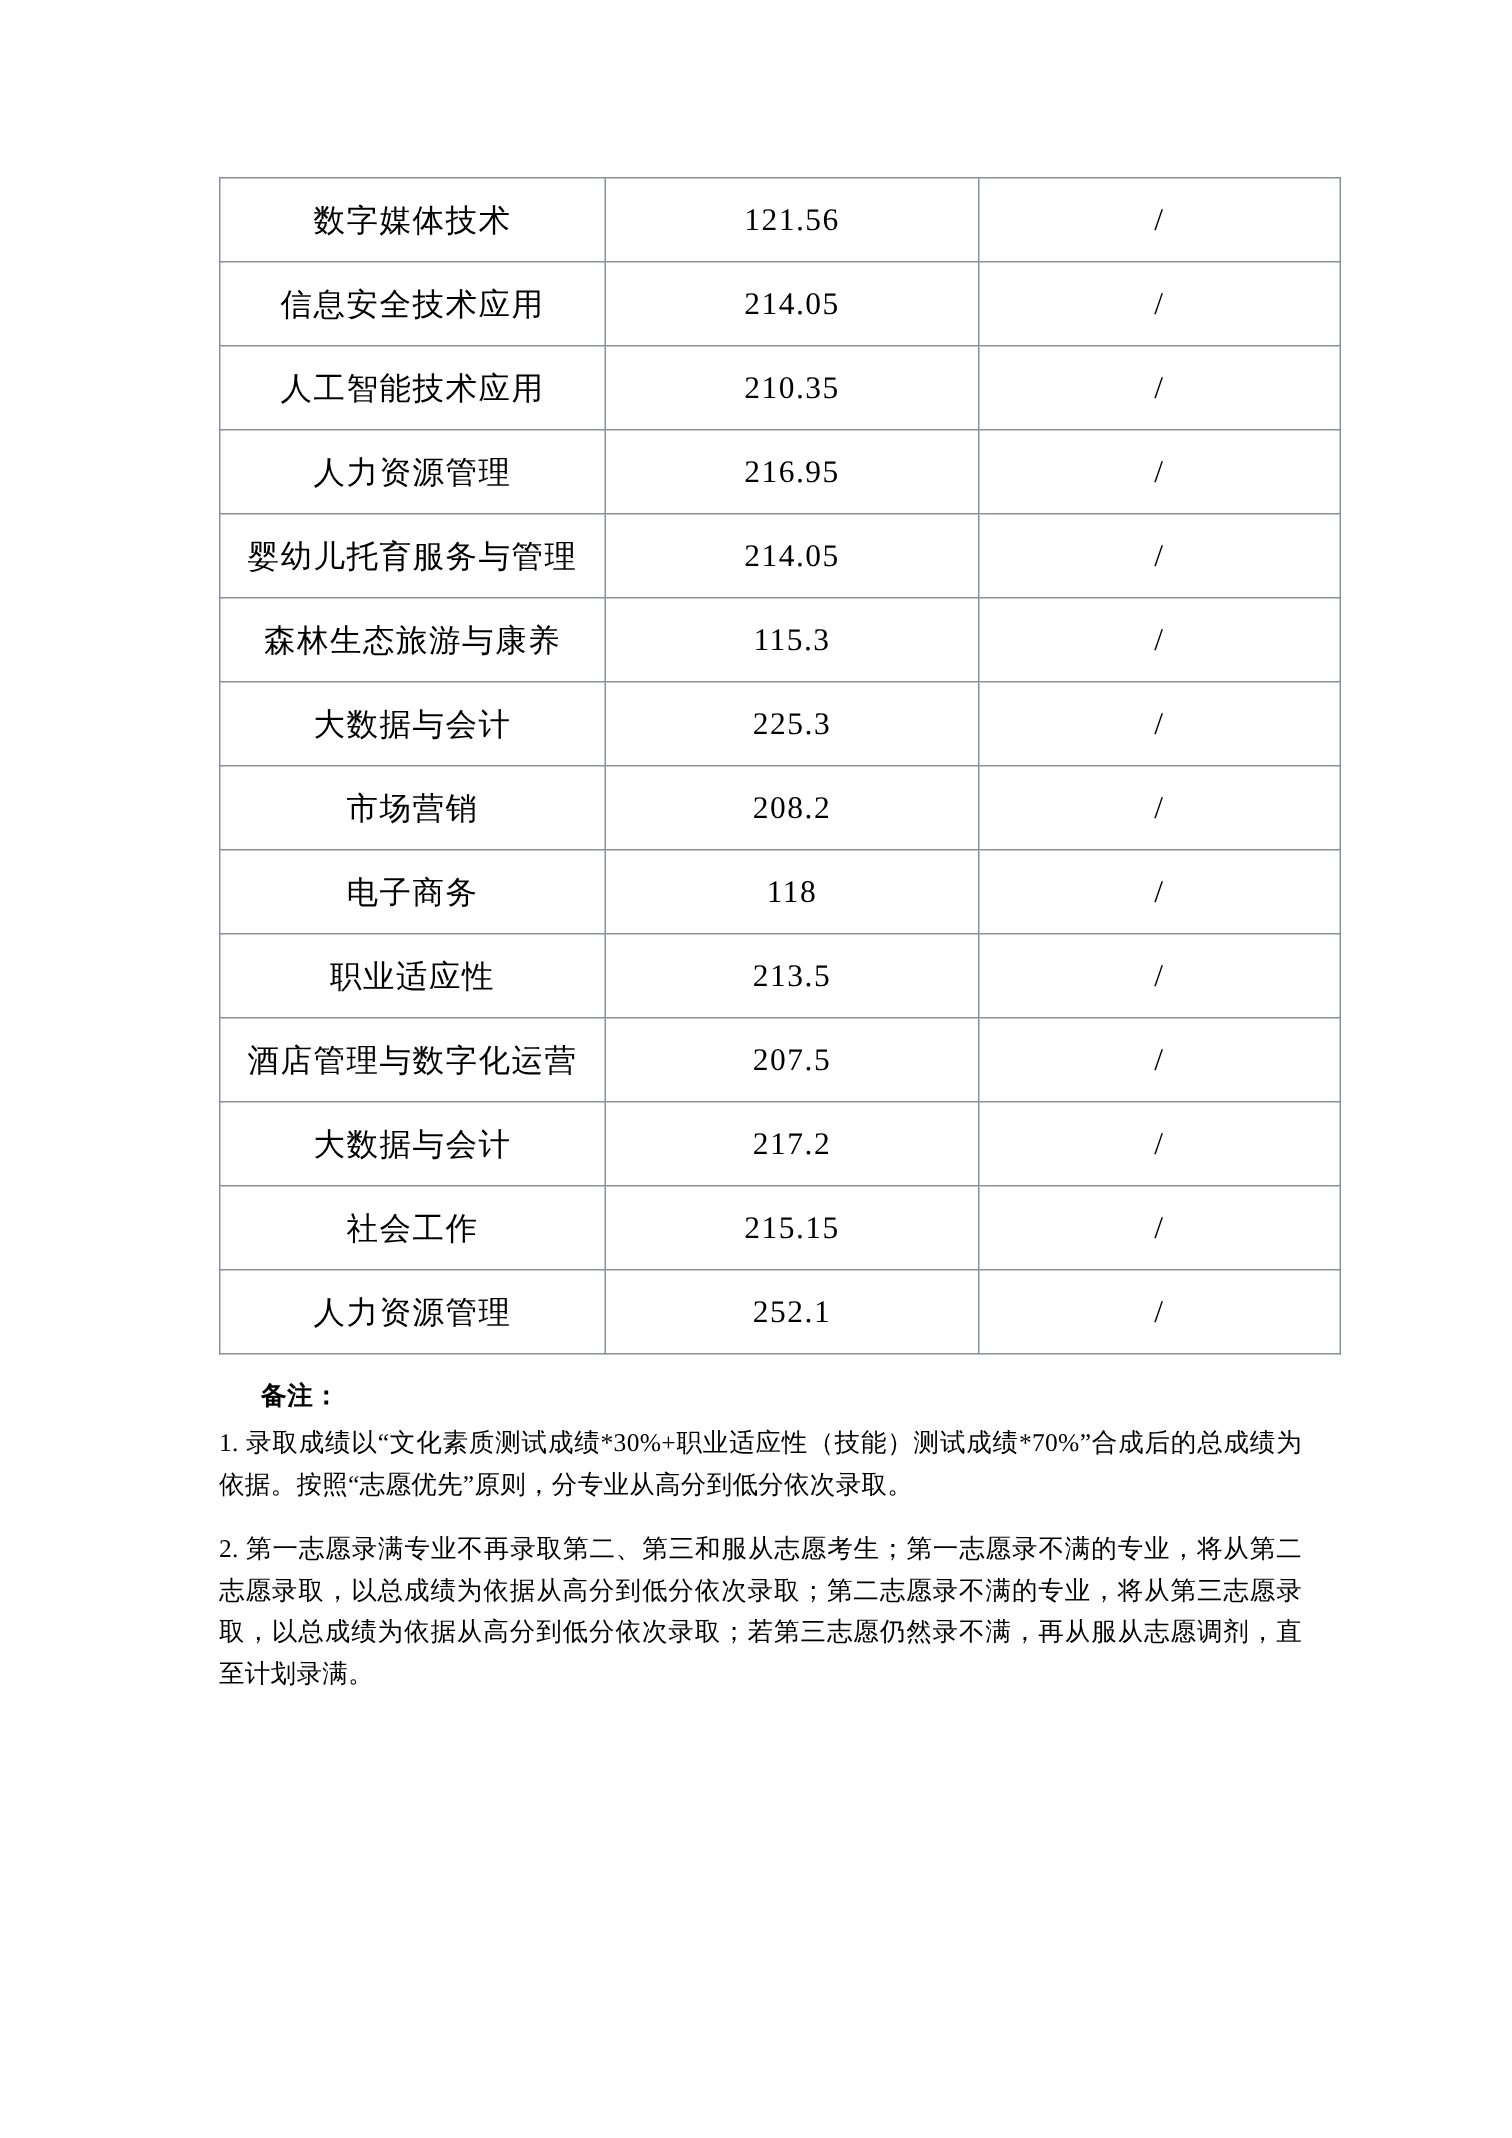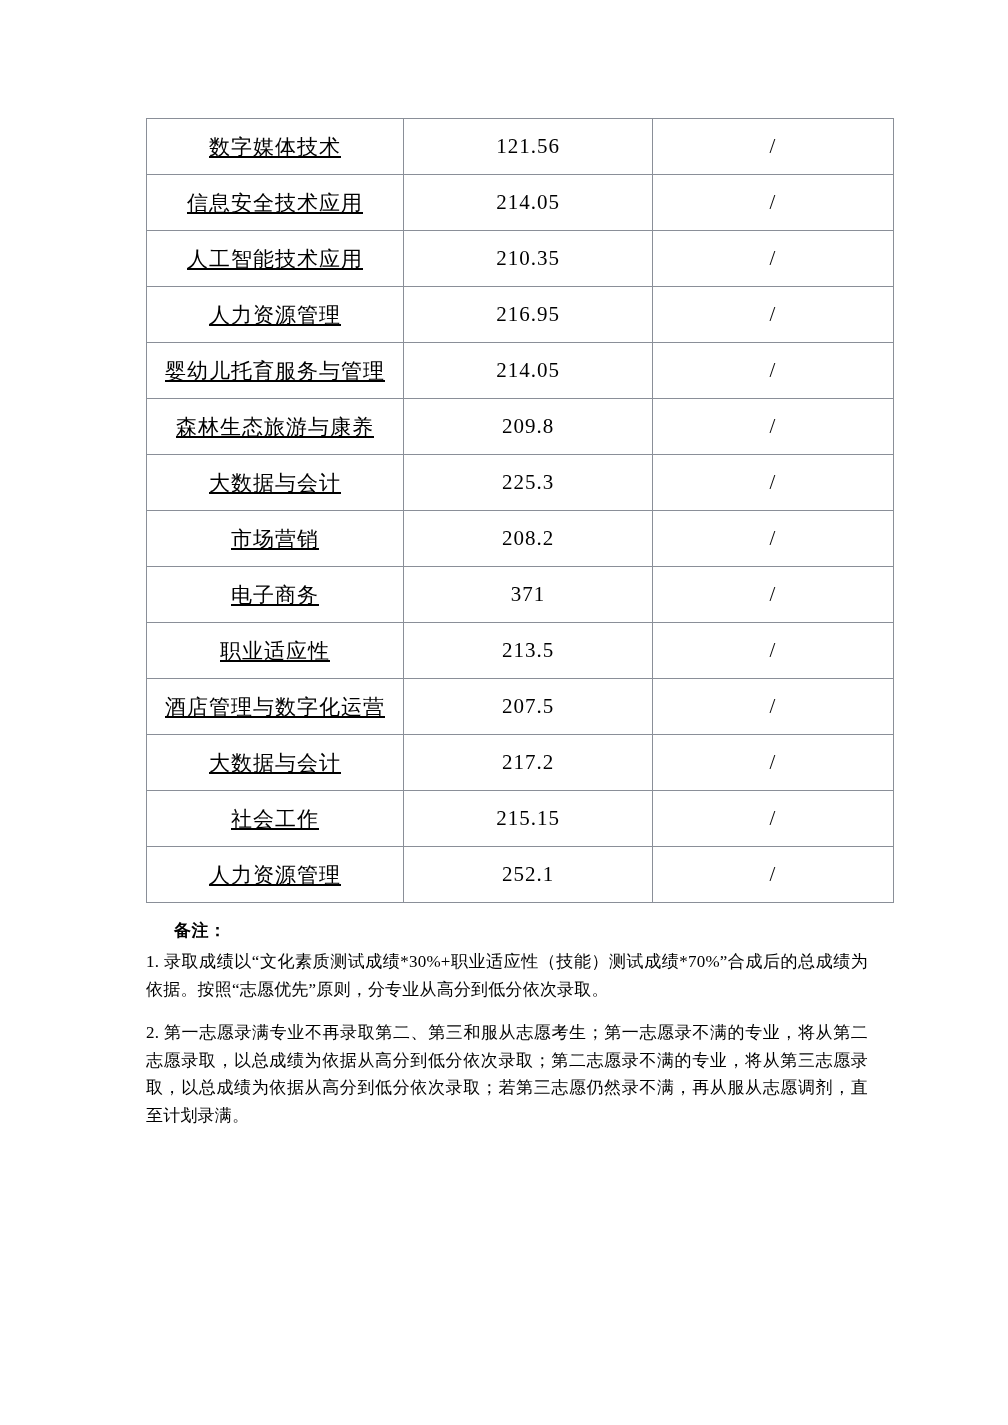--- a/index.html
+++ b/index.html
@@ -34,21 +34,21 @@
   table.score-table td {
     border: 1px solid #8a8f98;
     height: 55px;
     text-align: center;
     vertical-align: middle;
     font-size: 21px;
     font-family: "Liberation Serif", "DejaVu Serif", serif;
     letter-spacing: 1px;
     padding: 0 4px;
   }
-  td.col-major { width: 248px; text-decoration: underline; }
+  td.col-major { width: 248px; }
   td.col-score { width: 240px; font-family: "Liberation Serif", "DejaVu Serif", serif; letter-spacing: 1.5px; }
   td.col-note  { width: 232px; }
   .notes {
     margin-top: 16px;
     width: 722px;
   }
   .notes-title {
     font-size: 17px;
     font-weight: bold;
     font-family: "Liberation Sans", sans-serif;
@@ -96,36 +96,36 @@
           <td class="col-score">216.95</td>
           <td class="col-note">/</td>
         </tr>
         <tr>
           <td class="col-major">婴幼儿托育服务与管理</td>
           <td class="col-score">214.05</td>
           <td class="col-note">/</td>
         </tr>
         <tr>
           <td class="col-major">森林生态旅游与康养</td>
-          <td class="col-score">209.8</td>
+          <td class="col-score">115.3</td>
           <td class="col-note">/</td>
         </tr>
         <tr>
           <td class="col-major">大数据与会计</td>
           <td class="col-score">225.3</td>
           <td class="col-note">/</td>
         </tr>
         <tr>
           <td class="col-major">市场营销</td>
           <td class="col-score">208.2</td>
           <td class="col-note">/</td>
         </tr>
         <tr>
           <td class="col-major">电子商务</td>
-          <td class="col-score">371</td>
+          <td class="col-score">118</td>
           <td class="col-note">/</td>
         </tr>
         <tr>
           <td class="col-major">职业适应性</td>
           <td class="col-score">213.5</td>
           <td class="col-note">/</td>
         </tr>
         <tr>
           <td class="col-major">酒店管理与数字化运营</td>
           <td class="col-score">207.5</td>

